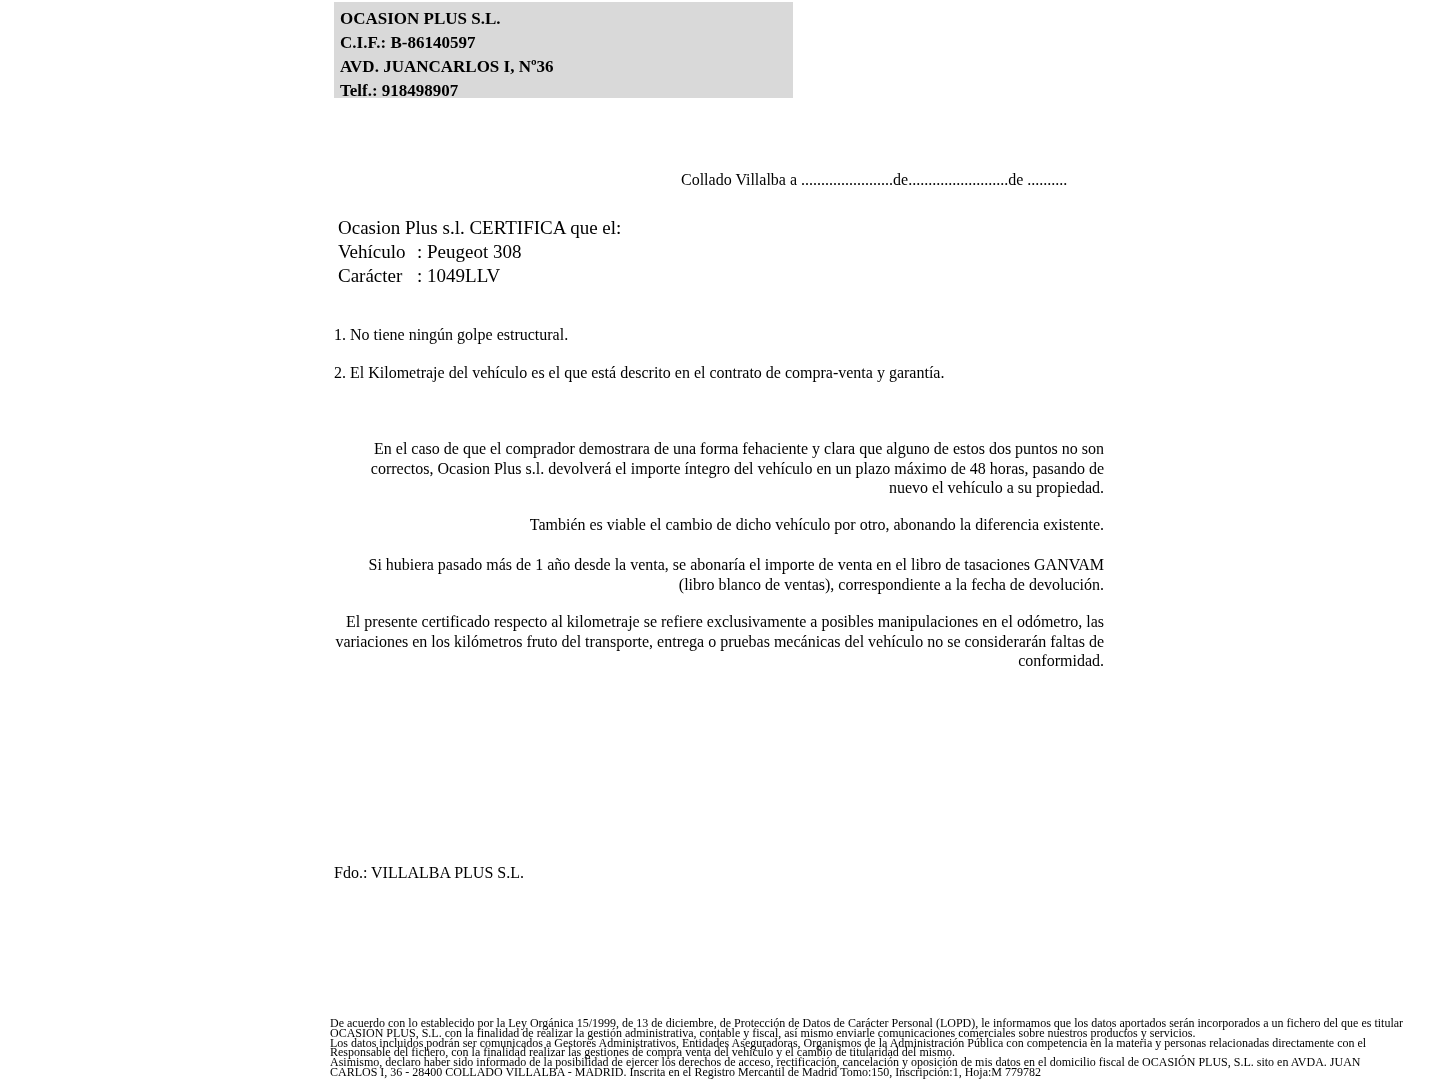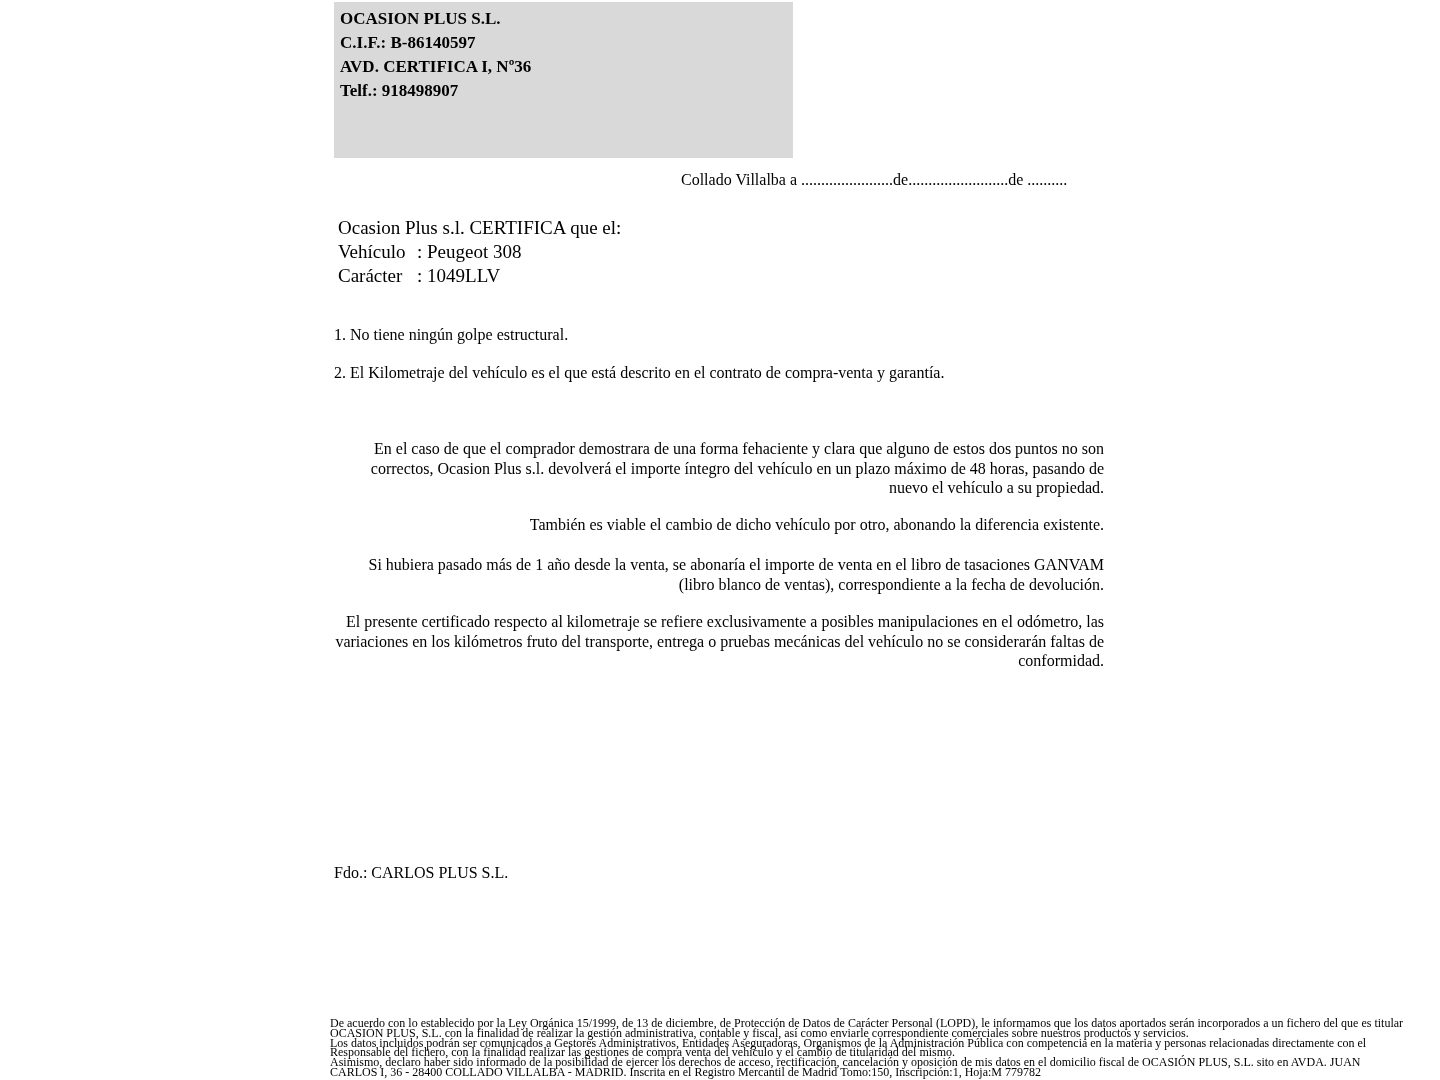--- a/index.html
+++ b/index.html
@@ -11,21 +11,21 @@
     background: #ffffff;
     font-family: "Liberation Serif", "DejaVu Serif", serif;
     color: #000000;
     overflow: hidden;
   }
   .letterhead {
     position: absolute;
     left: 334px;
     top: 2px;
     width: 459px;
-    height: 156px;
+    height: 96px;
     background: #d9d9d9;
     padding: 5px 2px 0 6px;
   }
   .letterhead .lh-line {
     font-weight: bold;
     font-size: 17px;
     line-height: 24px;
     white-space: nowrap;
   }
   .date-line {
@@ -90,21 +90,21 @@
   }
 </style>
 </head>
 <body>
 
 <div class="page">
 
   <div class="letterhead">
     <div class="lh-line">OCASION PLUS S.L.</div>
     <div class="lh-line">C.I.F.: B-86140597</div>
-    <div class="lh-line">AVD. CERTIFICA I, Nº36</div>
+    <div class="lh-line">AVD. JUANCARLOS I, Nº36</div>
     <div class="lh-line">Telf.: 918498907</div>
   </div>
 
   <div class="date-line">Collado Villalba a .......................de.........................de ..........</div>
 
   <div class="certify">
     <div>Ocasion Plus s.l. CERTIFICA que el:</div>
     <div class="field-row">
       <span class="field-label">Vehículo</span><span>: Peugeot 308</span>
     </div>
@@ -114,24 +114,24 @@
   </div>
 
   <div class="clause clause-1">1. No tiene ningún golpe estructural.</div>
   <div class="clause clause-2">2. El Kilometraje del vehículo es el que está descrito en el contrato de compra-venta y garantía.</div>
 
   <div class="para para-1">En el caso de que el comprador demostrara de una forma fehaciente y clara que alguno de estos dos puntos no son correctos, Ocasion Plus s.l. devolverá el importe íntegro del vehículo en un plazo máximo de 48 horas, pasando de nuevo el vehículo a su propiedad.</div>
   <div class="para para-2">También es viable el cambio de dicho vehículo por otro, abonando la diferencia existente.</div>
   <div class="para para-3">Si hubiera pasado más de 1 año desde la venta, se abonaría el importe de venta en el libro de tasaciones GANVAM (libro blanco de ventas), correspondiente a la fecha de devolución.</div>
   <div class="para para-4">El presente certificado respecto al kilometraje se refiere exclusivamente a posibles manipulaciones en el odómetro, las variaciones en los kilómetros fruto del transporte, entrega o pruebas mecánicas del vehículo no se considerarán faltas de conformidad.</div>
 
-  <div class="signature">Fdo.: CARLOS PLUS S.L.</div>
+  <div class="signature">Fdo.: VILLALBA PLUS S.L.</div>
 
   <div class="legal-footer">
     <div class="legal-line">De acuerdo con lo establecido por la Ley Orgánica 15/1999, de 13 de diciembre, de Protección de Datos de Carácter Personal (LOPD), le informamos que los datos aportados serán incorporados a un fichero del que es titular</div>
-    <div class="legal-line">OCASIÓN PLUS, S.L. con la finalidad de realizar la gestión administrativa, contable y fiscal, así como enviarle correspondiente comerciales sobre nuestros productos y servicios.</div>
+    <div class="legal-line">OCASIÓN PLUS, S.L. con la finalidad de realizar la gestión administrativa, contable y fiscal, así mismo enviarle comunicaciones comerciales sobre nuestros productos y servicios.</div>
     <div class="legal-line">Los datos incluidos podrán ser comunicados a Gestores Administrativos, Entidades Aseguradoras, Organismos de la Administración Pública con competencia en la materia y personas relacionadas directamente con el</div>
     <div class="legal-line">Responsable del fichero, con la finalidad realizar las gestiones de compra venta del vehículo y el cambio de titularidad del mismo.</div>
     <div class="legal-line">Asimismo, declaro haber sido informado de la posibilidad de ejercer los derechos de acceso, rectificación, cancelación y oposición de mis datos en el domicilio fiscal de OCASIÓN PLUS, S.L. sito en AVDA. JUAN</div>
     <div class="legal-line">CARLOS I, 36 - 28400 COLLADO VILLALBA - MADRID. Inscrita en el Registro Mercantil de Madrid Tomo:150, Inscripción:1, Hoja:M 779782</div>
   </div>
 
 </div>
 
 </body></html>

